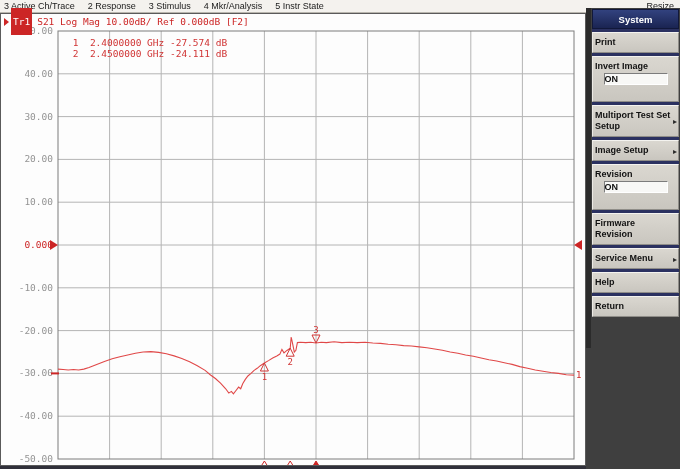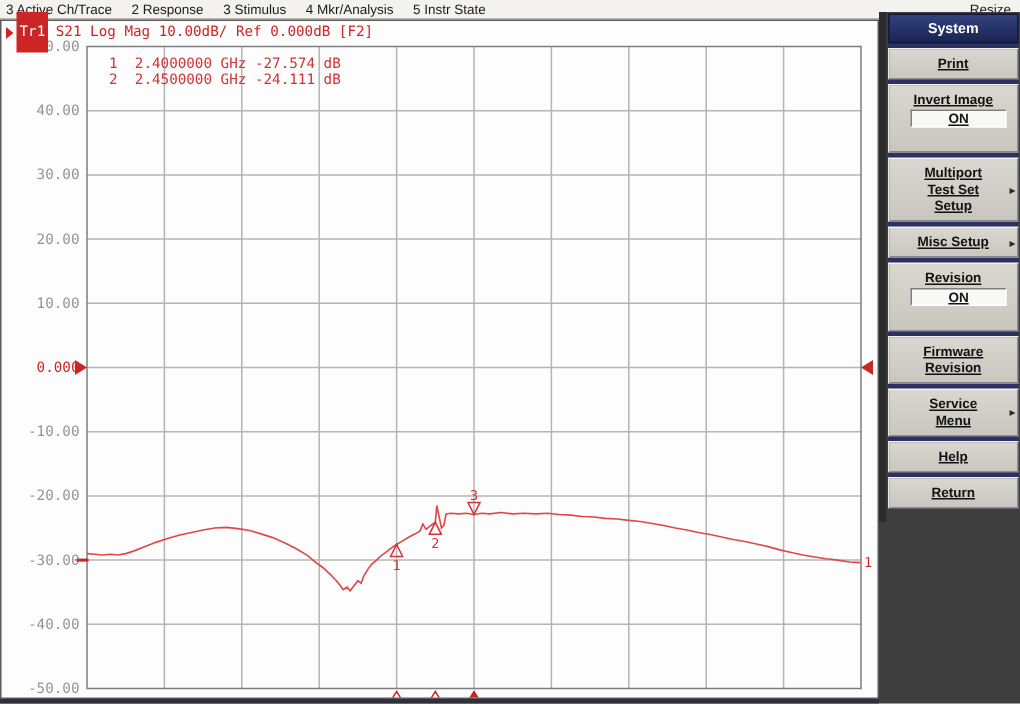--- a/index.html
+++ b/index.html
@@ -51,24 +51,23 @@
   .softkey-header{
     height:20px;line-height:20px;text-align:center;color:#fff;
     font-size:9.5px;font-weight:bold;
     background:linear-gradient(#32427f,#1a2452);
     border:1px solid #11183a;box-sizing:border-box;
     margin-bottom:3px;
   }
   .softkey{
     background:linear-gradient(#dad7d0,#c9c6bf);
     border:1px solid;border-color:#f4f3ef #8f8d88 #8f8d88 #eceae5;box-sizing:border-box;
-    margin-bottom:3px;padding:4px 14px;text-align:center;
+    margin-bottom:3px;padding:4px 2px;text-align:left;
     font-size:9px;font-weight:bold;line-height:11px;color:#111;cursor:default;
     position:relative;
-    text-decoration:underline;
   }
   .softkey:last-child{margin-bottom:0;}
   .softkey.pressed{
     background:linear-gradient(#6a6a6a,#585858);
     border-color:#3c3c3c #7d7d7d #7d7d7d #444;color:#000;
   }
   .softkey .state-inset{
     display:block;width:64px;height:12px;margin:1px auto 12px;
     background:#f8f8f6;border:1px solid;border-color:#7c7c7c #fff #fff #7c7c7c;
     box-sizing:border-box;font-size:9px;line-height:10px;color:#111;
@@ -159,21 +158,21 @@
       <div class="softkey">
         <div>Invert Image</div>
         <span class="state-inset">ON</span>
       </div>
       <div class="softkey">
         <div>Multiport Test Set</div>
         <div>Setup</div>
         <span class="arrow">▸</span>
       </div>
       <div class="softkey">
-        <div>Misc Setup</div>
+        <div>Image Setup</div>
         <span class="arrow">▸</span>
       </div>
       <div class="softkey">
         <div>Revision</div>
         <span class="state-inset">ON</span>
       </div>
       <div class="softkey">
         <div>Firmware</div>
         <div>Revision</div>
       </div>

